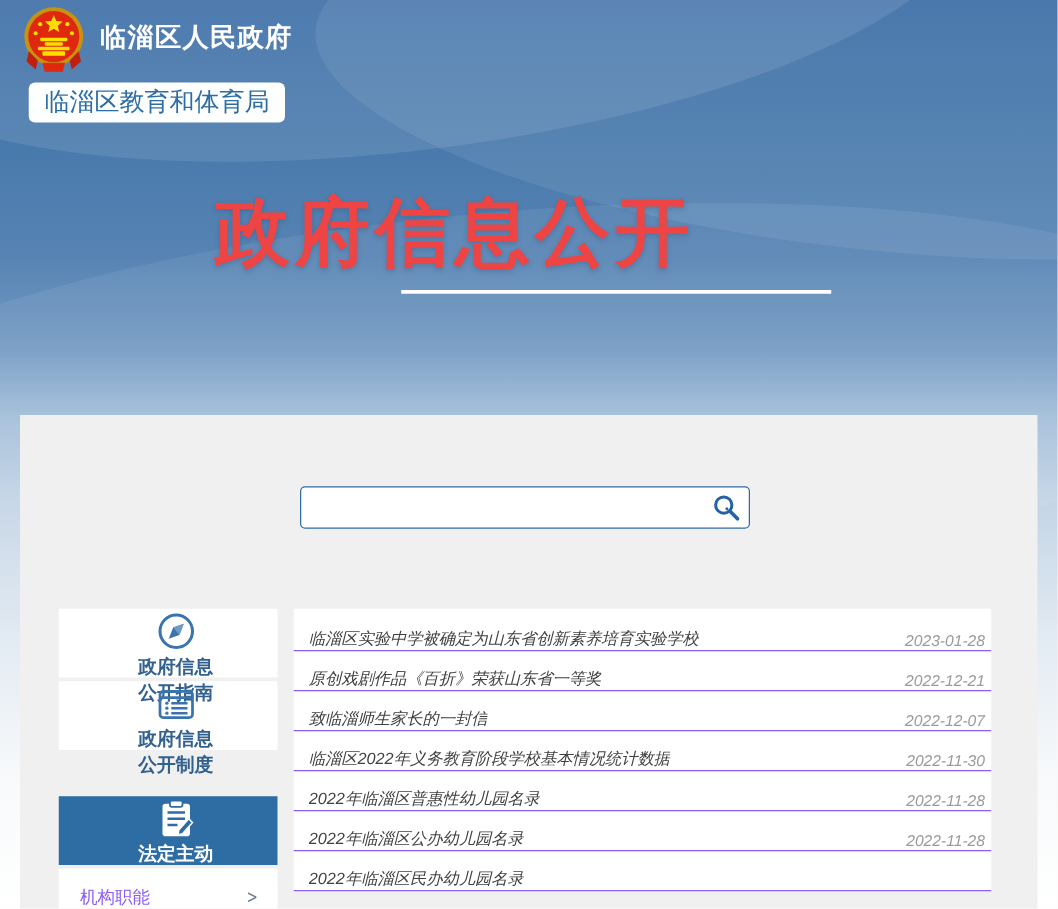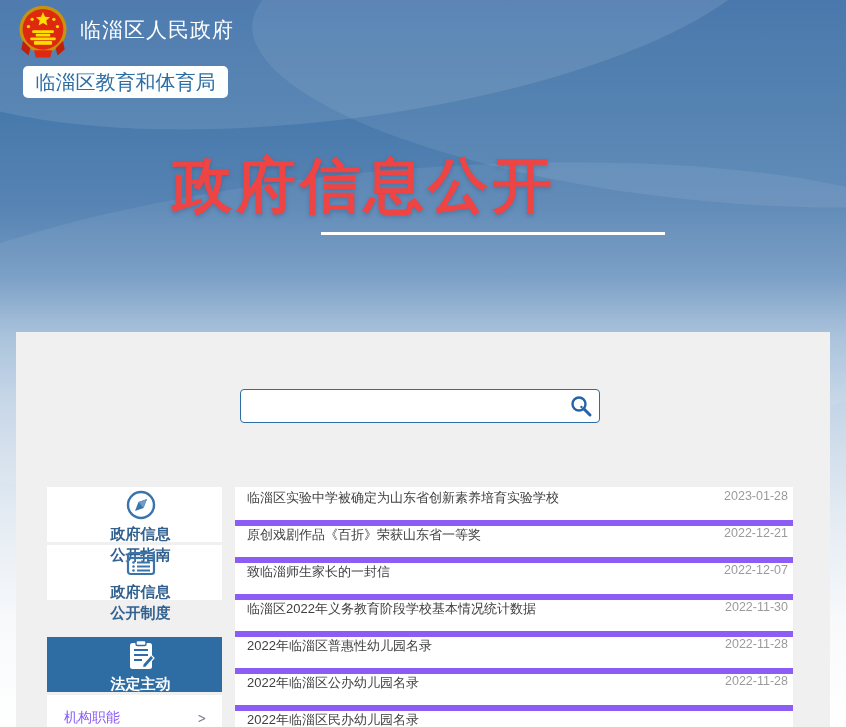--- a/index.html
+++ b/index.html
@@ -12,21 +12,21 @@
   .swoosh{position:absolute;pointer-events:none;}
   .swoosh1{left:-120px;top:-160px;width:900px;height:280px;border-radius:50%;
     background:rgba(255,255,255,0.10);transform:rotate(-7deg);}
   .swoosh2{left:250px;top:-60px;width:900px;height:260px;border-radius:50%;
     background:rgba(255,255,255,0.08);transform:rotate(6deg);}
   .swoosh3{left:-200px;top:170px;width:1200px;height:320px;border-radius:50%;
     background:rgba(255,255,255,0.07);transform:rotate(-5deg);}
 
   .emblem{position:absolute;left:14px;top:3px;width:58px;height:58px;}
   .site-name{position:absolute;left:80px;top:16px;color:#ffffff;font-size:21px;
-    font-weight:normal;letter-spacing:1px;white-space:nowrap;}
+    font-weight:bold;letter-spacing:1px;white-space:nowrap;}
   .dept-button{position:absolute;left:23px;top:66px;width:205px;height:32px;
     background:#fdfefe;border-radius:5px;color:#2e6da4;font-size:20px;
     line-height:32px;text-align:center;cursor:pointer;white-space:nowrap;}
 
   .banner-title{position:absolute;left:172px;top:146px;color:#ef4444;
     font-size:60px;font-weight:bold;letter-spacing:4px;white-space:nowrap;
     text-shadow:0 2px 4px rgba(30,60,100,0.25);}
   .banner-underline{position:absolute;left:321px;top:232px;width:344px;height:3px;
     background:#ffffff;}
 
@@ -52,23 +52,23 @@
     background:#ffffff;}
   .side-submenu{background:#ffffff;padding:5px 0;}
   .submenu-row{height:35px;display:flex;align-items:center;
     justify-content:space-between;padding:0 14px 0 17px;cursor:pointer;}
   .submenu-label{font-size:14px;color:#8b5cf6;}
   .submenu-chevron{font-size:14px;color:#6f7b88;transform:scale(0.75,1.05);
     font-family:"DejaVu Sans",sans-serif;}
 
   .news-panel{position:absolute;left:219px;top:155px;width:558px;
     background:#ffffff;padding-top:2px;}
-  .news-row{height:31px;display:flex;align-items:flex-start;
+  .news-row{height:31px;display:flex;align-items:flex-end;
     justify-content:space-between;padding:0 5px 0 12px;
-    border-bottom:6px solid #8b5cf6;cursor:pointer;}
+    border-bottom:1px solid #8b5cf6;cursor:pointer;font-style:italic;}
   .news-title{font-size:13px;color:#404040;white-space:nowrap;overflow:hidden;
     text-overflow:ellipsis;}
   .news-date{font-size:12.5px;color:#9b9b9b;margin-left:12px;flex-shrink:0;
     font-family:"Liberation Sans","DejaVu Sans",sans-serif;}
 </style>
 </head>
 <body>
 
 <div class="swoosh swoosh1"></div>
 <div class="swoosh swoosh2"></div>

